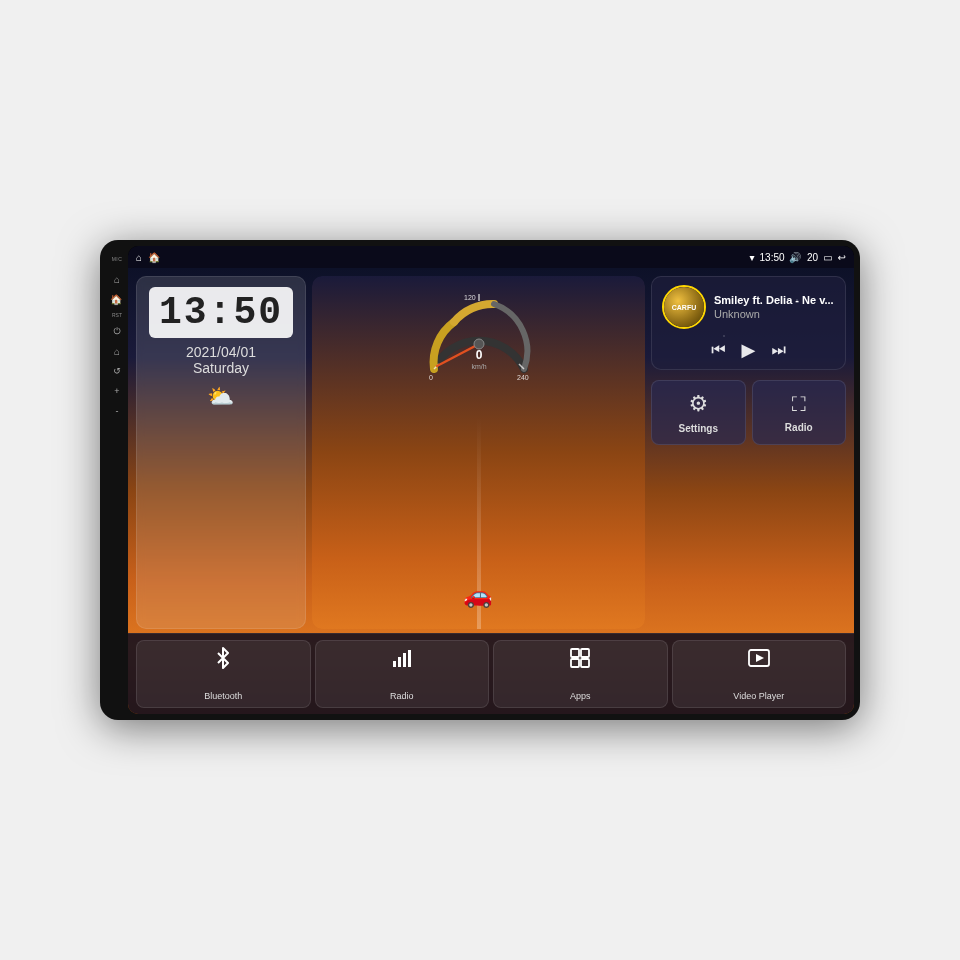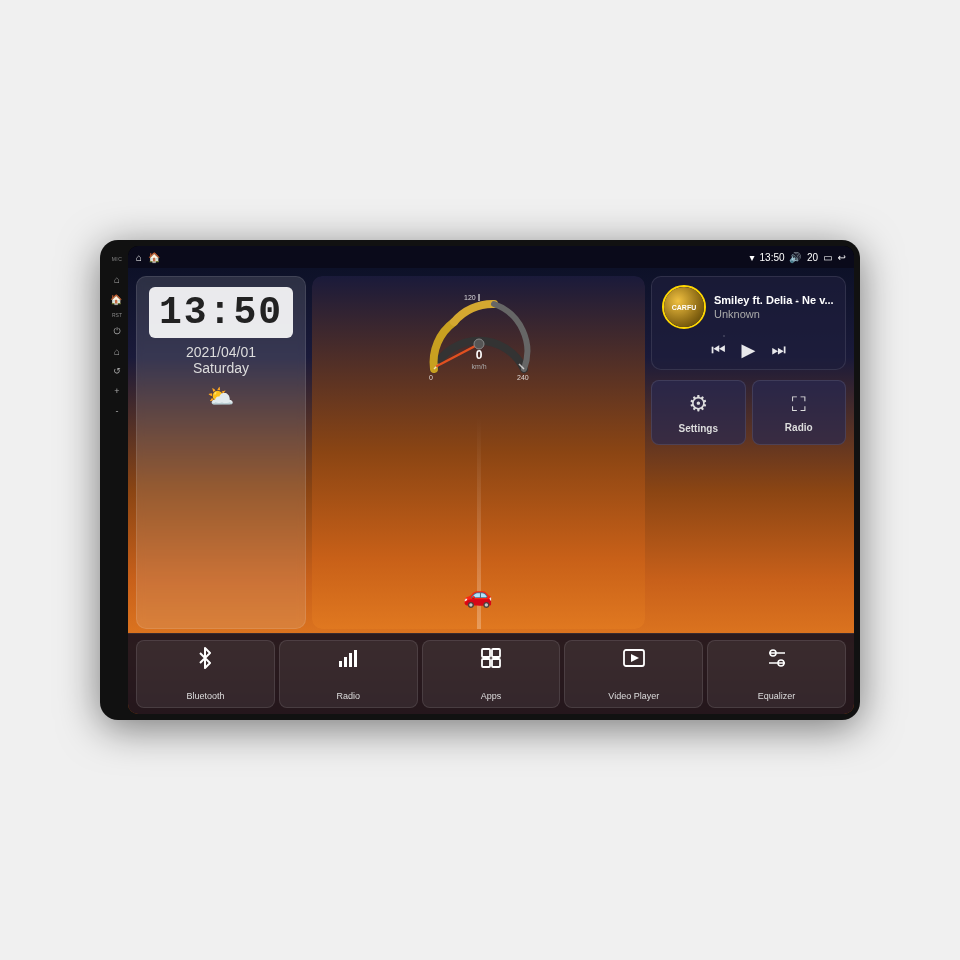--- a/index.html
+++ b/index.html
@@ -476,31 +476,20 @@
         <div class="bottom-btn">
           <span class="bottom-btn-icon">
             <svg width="22" height="22" viewBox="0 0 22 22">
               <rect x="1" y="3" width="20" height="16" rx="2" fill="none" stroke="white" stroke-width="1.8"></rect>
               <polygon points="8,7 8,15 16,11" fill="white"></polygon>
             </svg>
           </span>
           <span class="bottom-btn-label">Video Player</span>
         </div>
 
-        <div class="bottom-btn">
-          <span class="bottom-btn-icon">
-            <svg width="22" height="22" viewBox="0 0 22 22">
-              <line x1="3" y1="6" x2="19" y2="6" stroke="white" stroke-width="1.5"></line>
-              <circle cx="7" cy="6" r="3" fill="none" stroke="white" stroke-width="1.5"></circle>
-              <line x1="3" y1="16" x2="19" y2="16" stroke="white" stroke-width="1.5"></line>
-              <circle cx="15" cy="16" r="3" fill="none" stroke="white" stroke-width="1.5"></circle>
-            </svg>
-          </span>
-          <span class="bottom-btn-label">Equalizer</span>
-        </div>
 
       </div>
 
     </div>
 
   </div>
 
 </div>
 
 </body></html>

